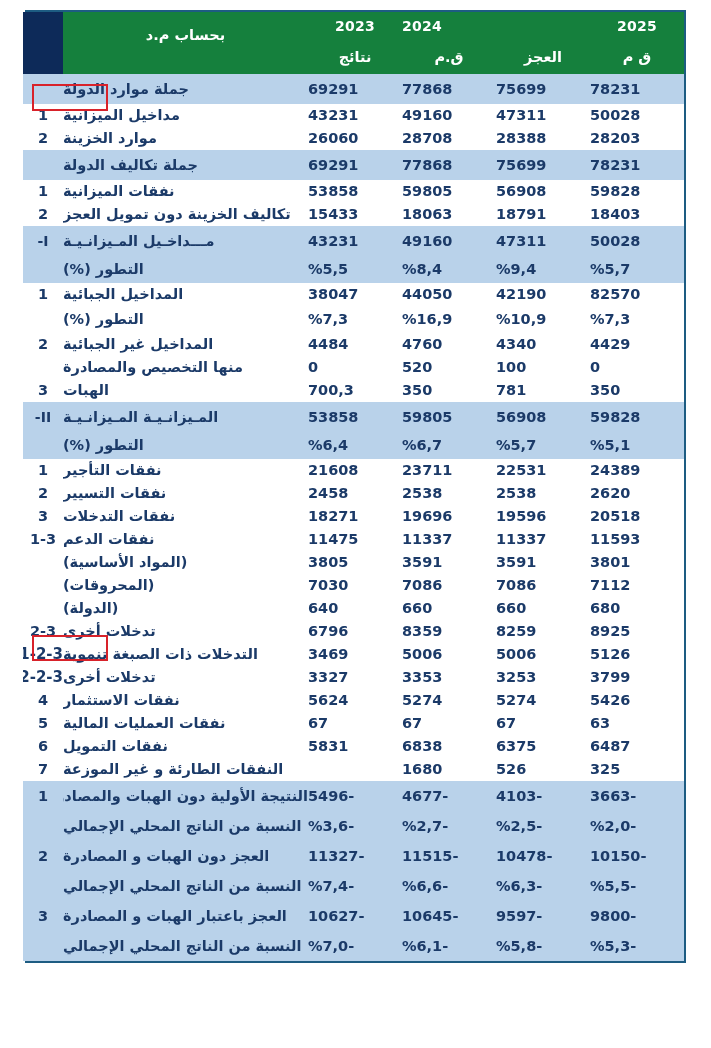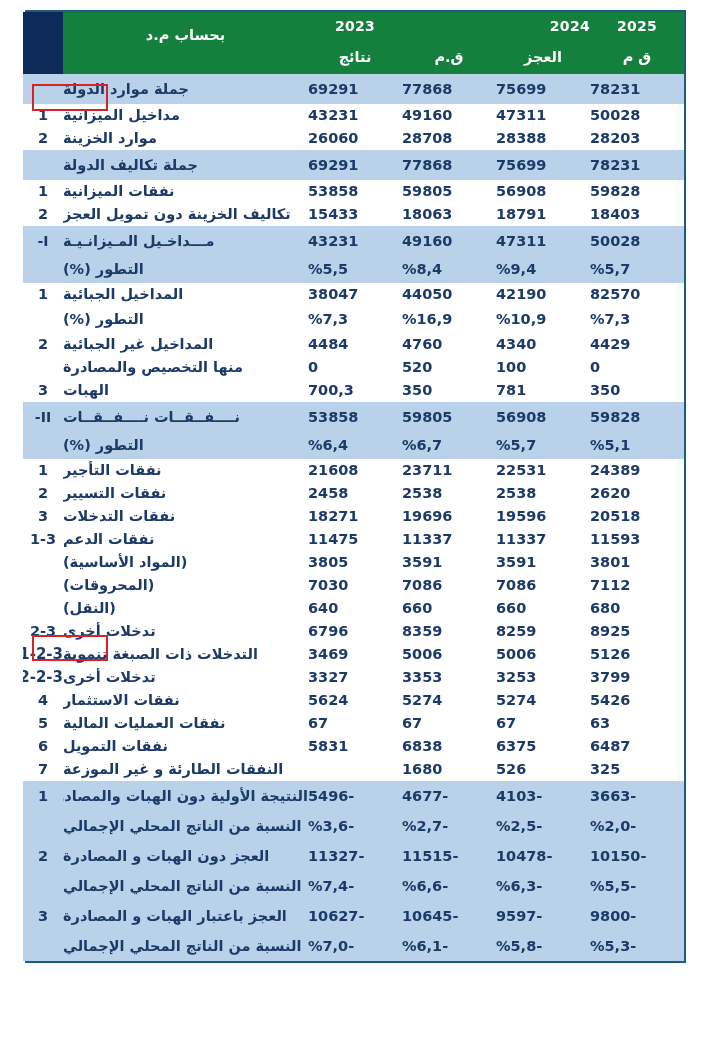--- a/index.html
+++ b/index.html
@@ -61,21 +61,21 @@
     font-size: 14.5px;
     font-weight: bold;
   }
   .hdr-unit {
     font-size: 14.5px;
     font-weight: bold;
     text-align: center;
     padding-bottom: 16px;
   }
   .hdr-year-cell { text-align: center; }
-  .hdr-year-2024 { text-align: right; }
+  .hdr-year-2024 { text-align: left; }
   .hdr-sub-cell  { text-align: center; }
   .hdr-blank     { background: #0d2a59; }
 
   
   table.fin td {
     font-size: 14.5px;
     color: #1b3a68;
     padding: 0;
     height: 23px;
     line-height: 23px;
@@ -266,21 +266,21 @@
             <td class="num">350</td>
             <td class="num">700,3</td>
             <td class="label">الهبات</td>
             <td class="idx">3</td>
           </tr>
           <tr class="shade tall">
             <td class="num">59828</td>
             <td class="num">56908</td>
             <td class="num">59805</td>
             <td class="num">53858</td>
-            <td class="label stretch">نــــفــقــات نــــفــقــات</td>
+            <td class="label stretch">المـيزانـيـة المـيزانـيـة</td>
             <td class="idx roman">II-</td>
           </tr>
           <tr class="shade pct">
             <td class="num">%5,1</td>
             <td class="num">%5,7</td>
             <td class="num">%6,7</td>
             <td class="num">%6,4</td>
             <td class="label evo">التطور (%)</td>
             <td class="idx"></td>
           </tr>
@@ -330,21 +330,21 @@
             <td class="num">7086</td>
             <td class="num">7030</td>
             <td class="label">(المحروقات)</td>
             <td class="idx"></td>
           </tr>
           <tr class="plain">
             <td class="num">680</td>
             <td class="num">660</td>
             <td class="num">660</td>
             <td class="num">640</td>
-            <td class="label">(النقل)</td>
+            <td class="label">(الدولة)</td>
             <td class="idx"></td>
           </tr>
           <tr class="plain">
             <td class="num">8925</td>
             <td class="num">8259</td>
             <td class="num">8359</td>
             <td class="num">6796</td>
             <td class="label">تدخلات أخرى</td>
             <td class="idx">2-3</td>
           </tr>

